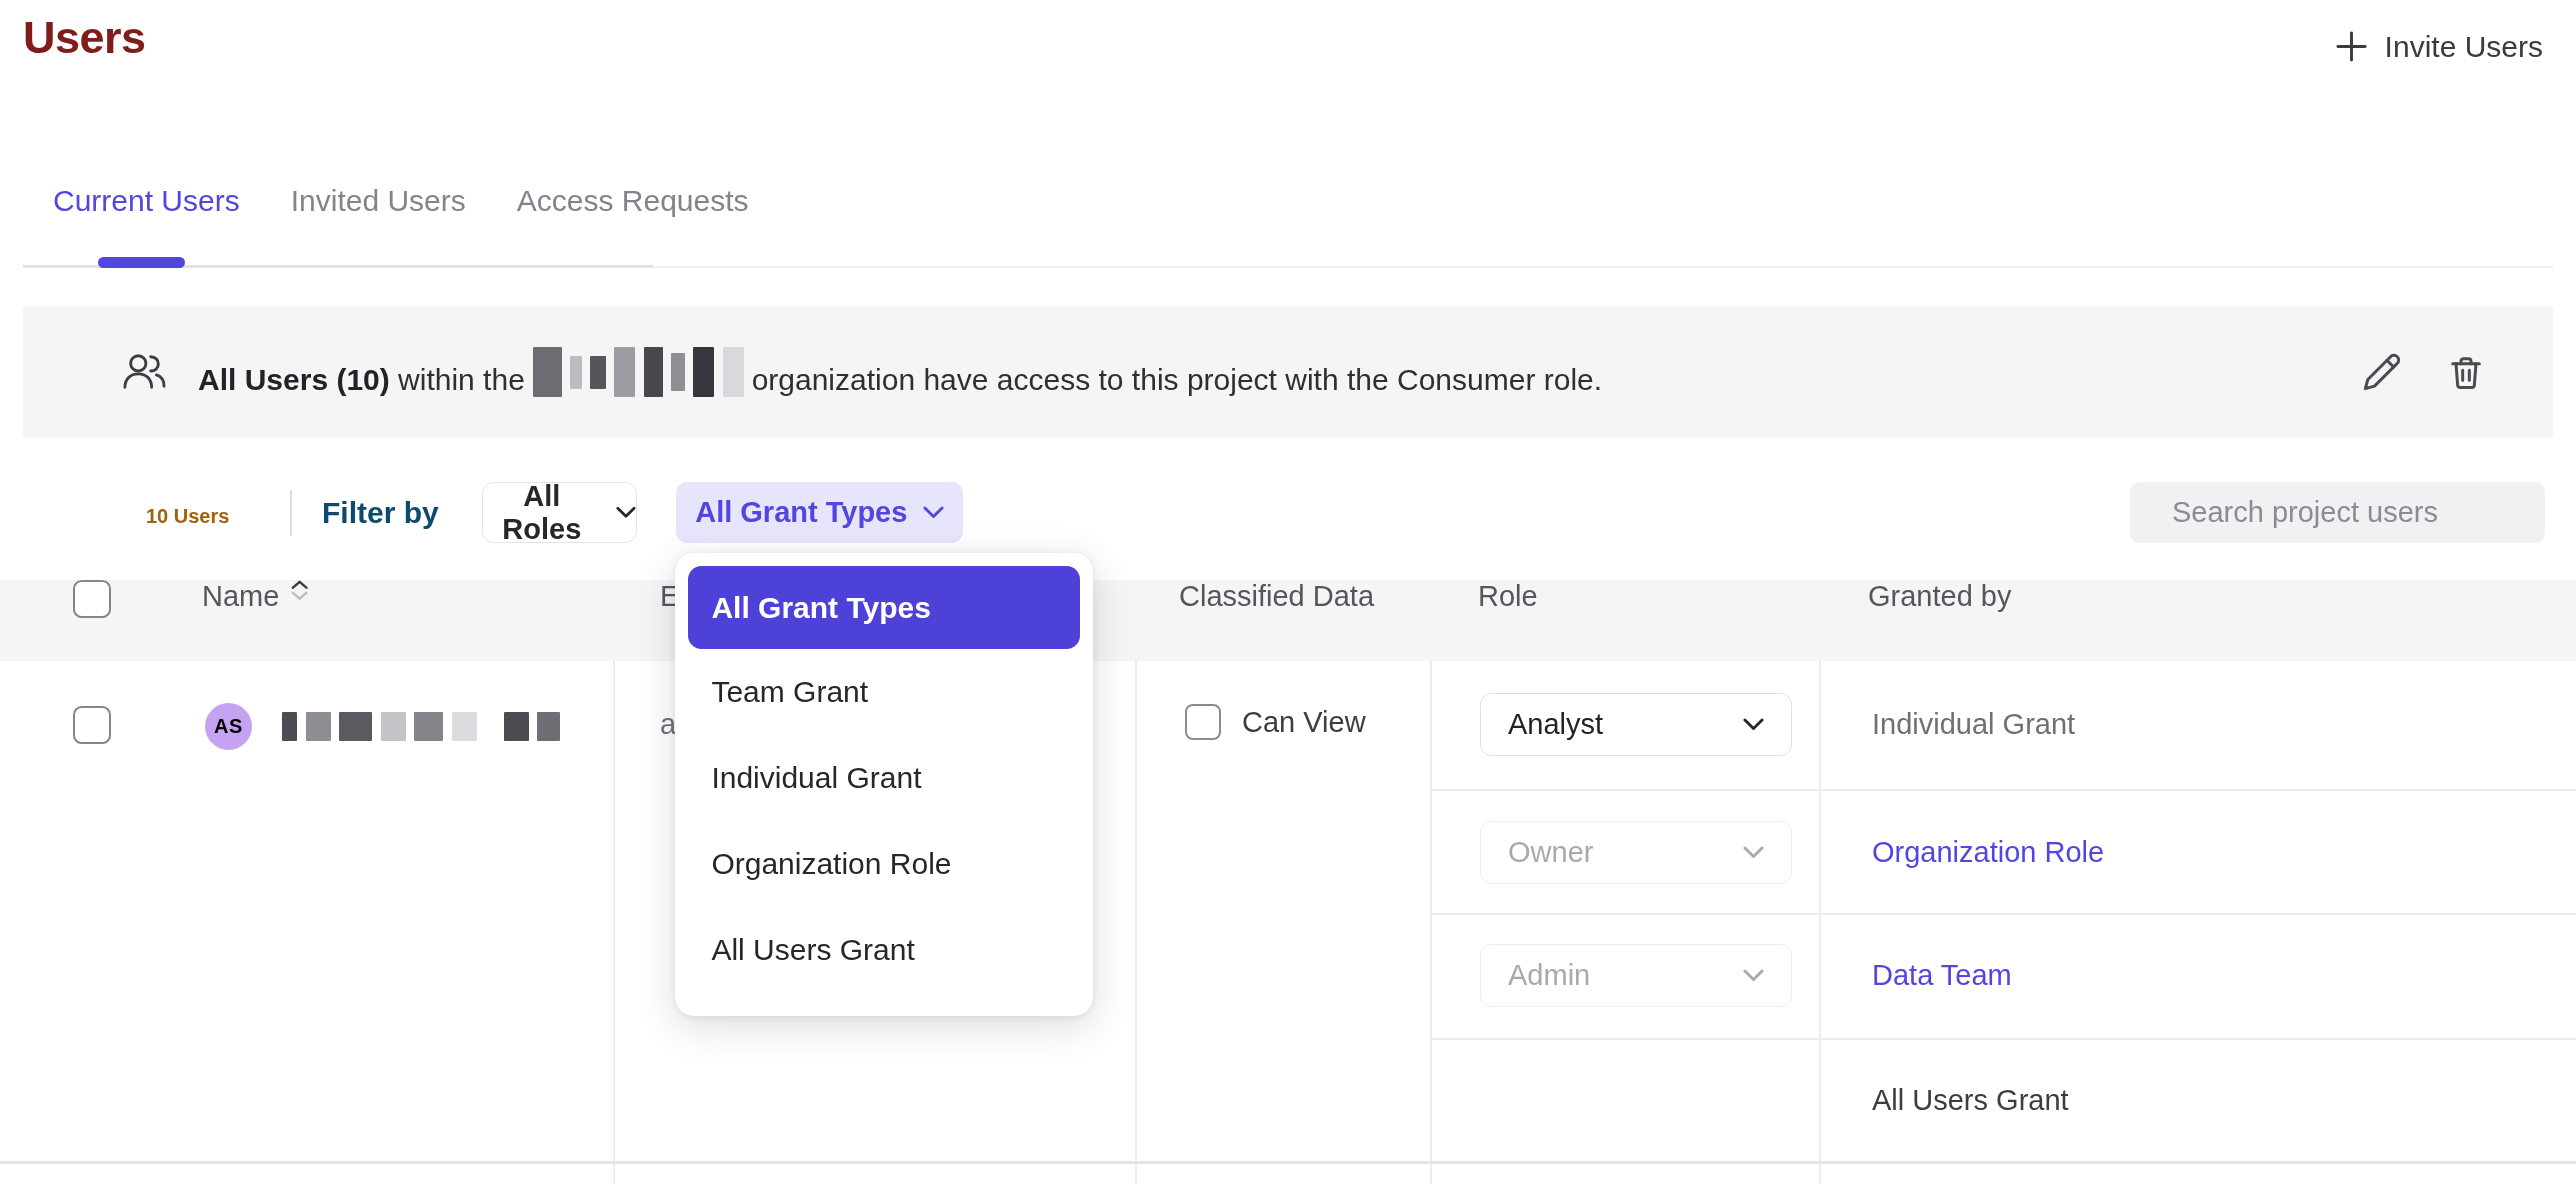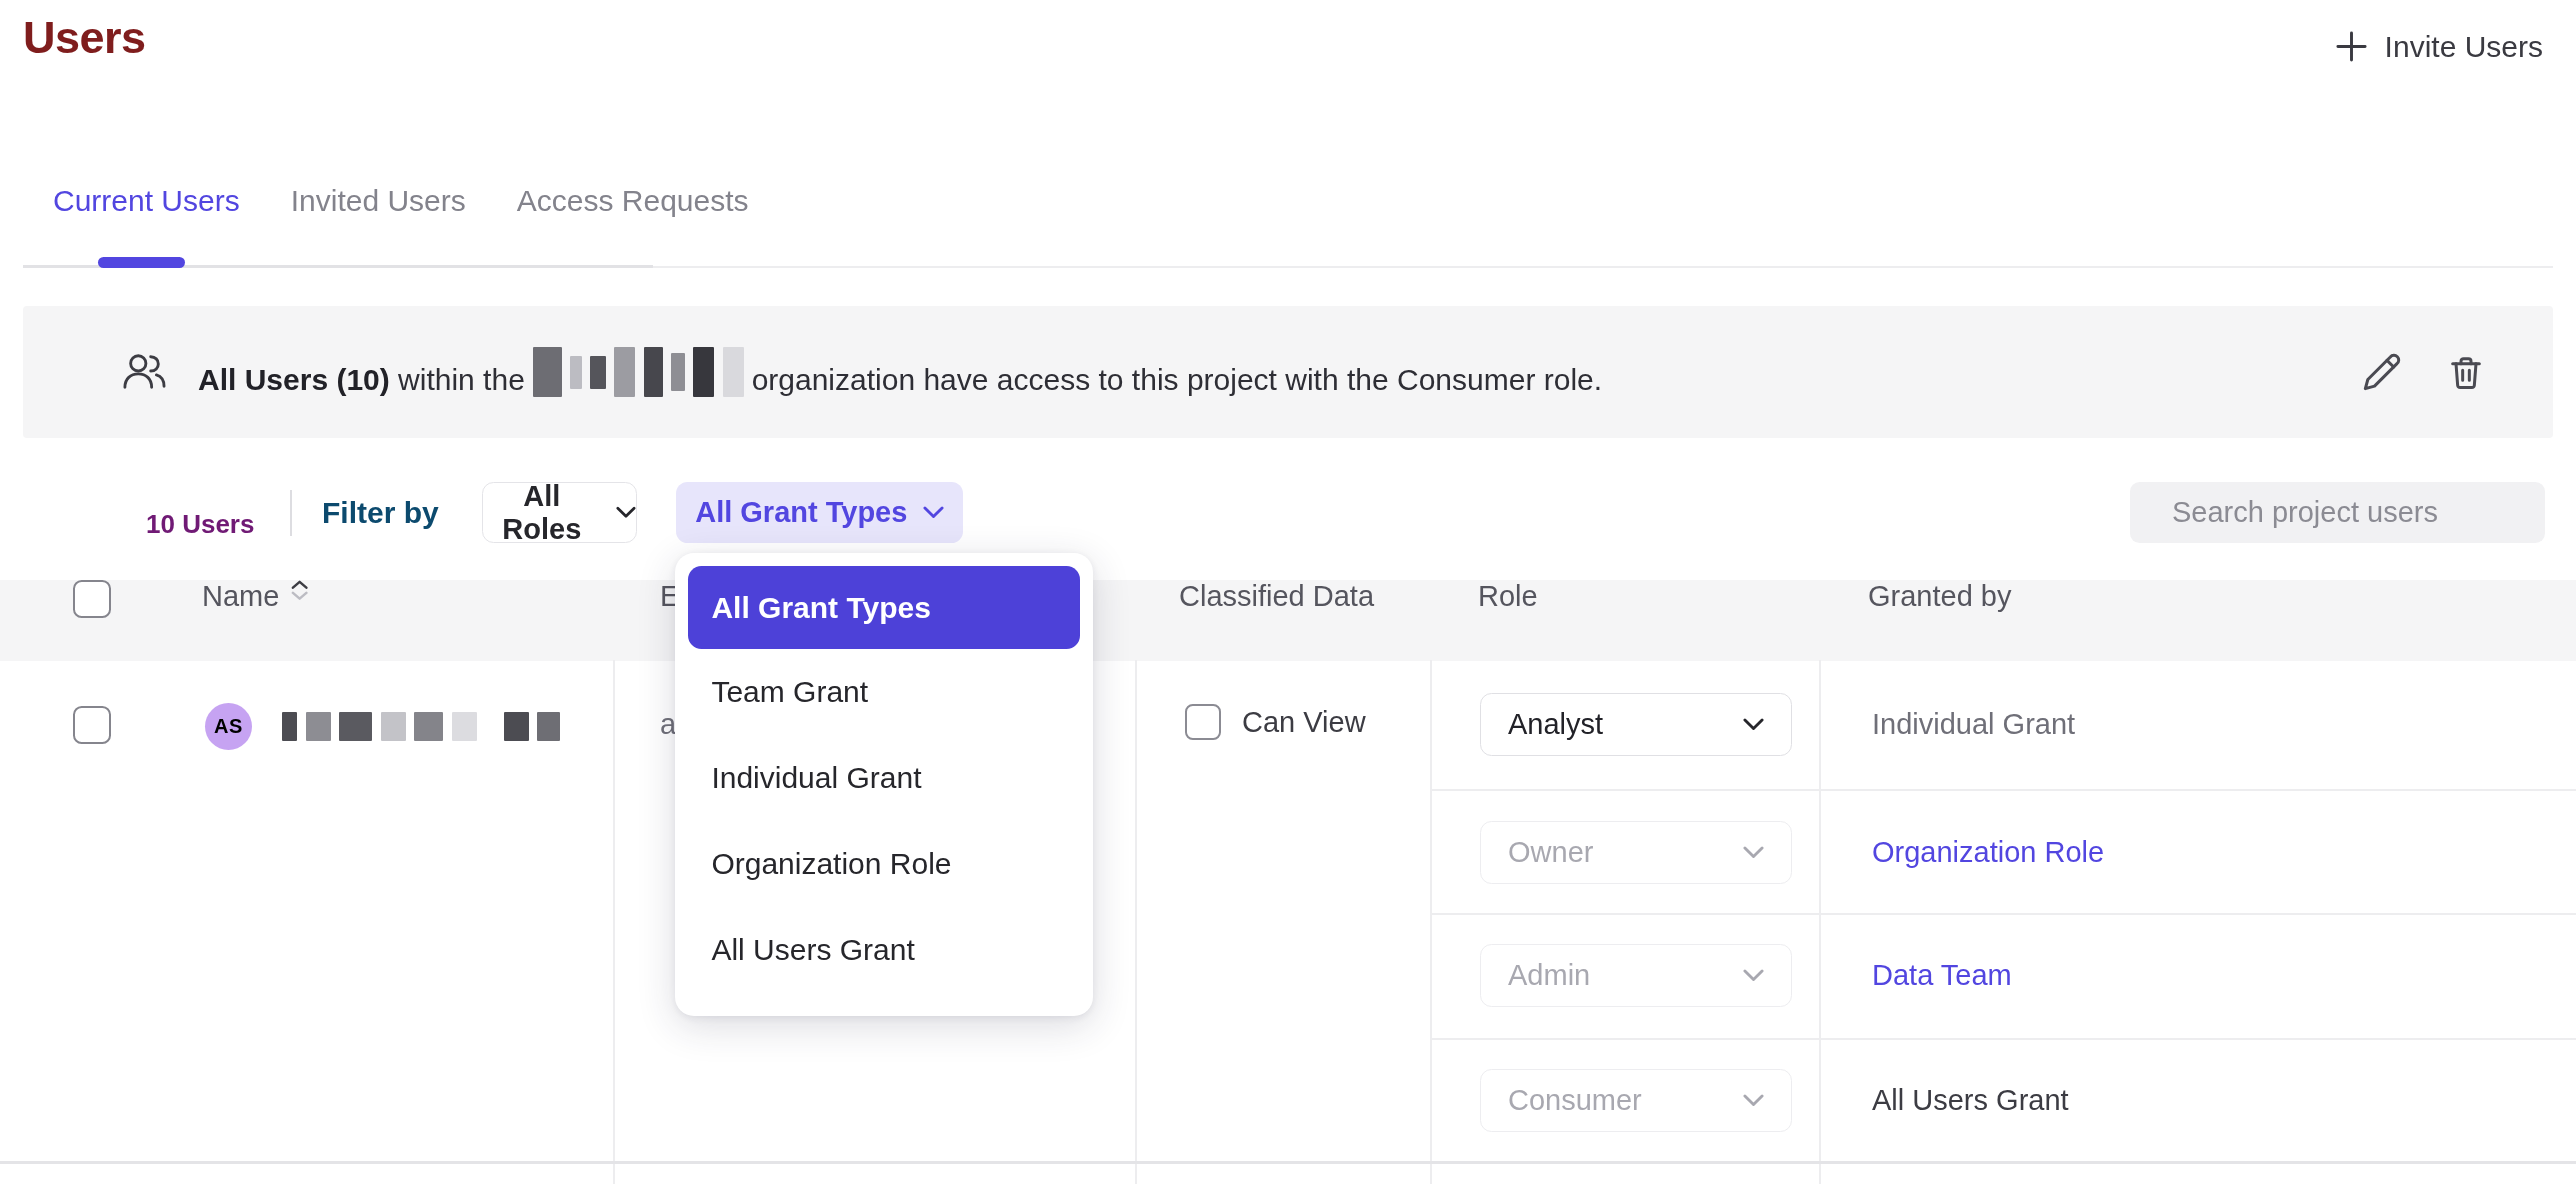--- a/index.html
+++ b/index.html
@@ -28,21 +28,21 @@
   .icon-btn { background:none; border:none; cursor:pointer; display:flex; align-items:center; }
 
   
   .redacted { display:inline-flex; align-items:center; gap:8.6px; margin:0 7.7px; }
   .redacted i { display:inline-block; border-radius:1px; }
   .red-lg i { height:50px; }
   .red-sm i { height:29px; }
 
   
   .toolbar { position:absolute; left:0; right:0; top:482px; height:61px; }
-  .t-count { position:absolute; left:146px; top:12px; height:61px; line-height:61px; font-size:26px; font-weight:600; color:#701a75; }
+  .t-count { position:absolute; left:146px; top:4px; height:61px; line-height:61px; font-size:20px; font-weight:600; color:#a16207; }
   .t-div { position:absolute; left:290px; top:7.7px; height:46px; width:1.9px; background:#dddde1; }
   .t-filterby { position:absolute; left:322px; top:0; height:61px; line-height:61px; font-size:30px; font-weight:600; color:#0c4a6e; }
   .chip { position:absolute; top:0; height:61px; display:flex; align-items:center; justify-content:center; gap:15.4px;
     border-radius:11.5px; font-family:inherit; font-size:29px; font-weight:600; cursor:pointer; background:#fff; border:1.9px solid #e4e4e8; color:#26262b; }
   .chip-roles { left:482px; width:155px; }
   .chip-grants { left:676px; width:287px; background:#e7e5fb; border:none; color:#5246e0; }
   .chip-perms { left:977px; width:357px; }
   .search { position:absolute; right:31px; top:0; width:415px; height:61px; background:#f1f1f3; border-radius:9.6px;
     display:flex; align-items:center; padding:0 23px; gap:19px; }
   .search input { flex:1; border:none; background:transparent; outline:none; font-family:inherit; font-size:29px; color:#3a3a41; }
@@ -229,26 +229,20 @@
     <svg width="21" height="12.5" viewBox="0 0 22 13" fill="none" stroke="#a8a8b0" stroke-width="3" stroke-linecap="round" stroke-linejoin="round">
         <path d="M2 2 L11 11 L20 2"></path>
       </svg>
   </div>
   <div class="role-select role-off" style="top:944px">
     <span>Admin</span>
     <svg width="21" height="12.5" viewBox="0 0 22 13" fill="none" stroke="#a8a8b0" stroke-width="3" stroke-linecap="round" stroke-linejoin="round">
         <path d="M2 2 L11 11 L20 2"></path>
       </svg>
   </div>
-  <div class="role-select role-off" style="top:1069px">
-    <span>Consumer</span>
-    <svg width="21" height="12.5" viewBox="0 0 22 13" fill="none" stroke="#a8a8b0" stroke-width="3" stroke-linecap="round" stroke-linejoin="round">
-        <path d="M2 2 L11 11 L20 2"></path>
-      </svg>
-  </div>
 
   <div class="granted g-plain" style="top:693px">Individual Grant</div>
   <div class="granted g-link" style="top:821px">Organization Role</div>
   <div class="granted g-link" style="top:944px">Data Team</div>
   <div class="granted g-dark" style="top:1069px">All Users Grant</div>
 
   <div class="subline" style="top:789px"></div>
   <div class="subline" style="top:913px"></div>
   <div class="subline" style="top:1038px"></div>
   <div class="rowline"></div>

